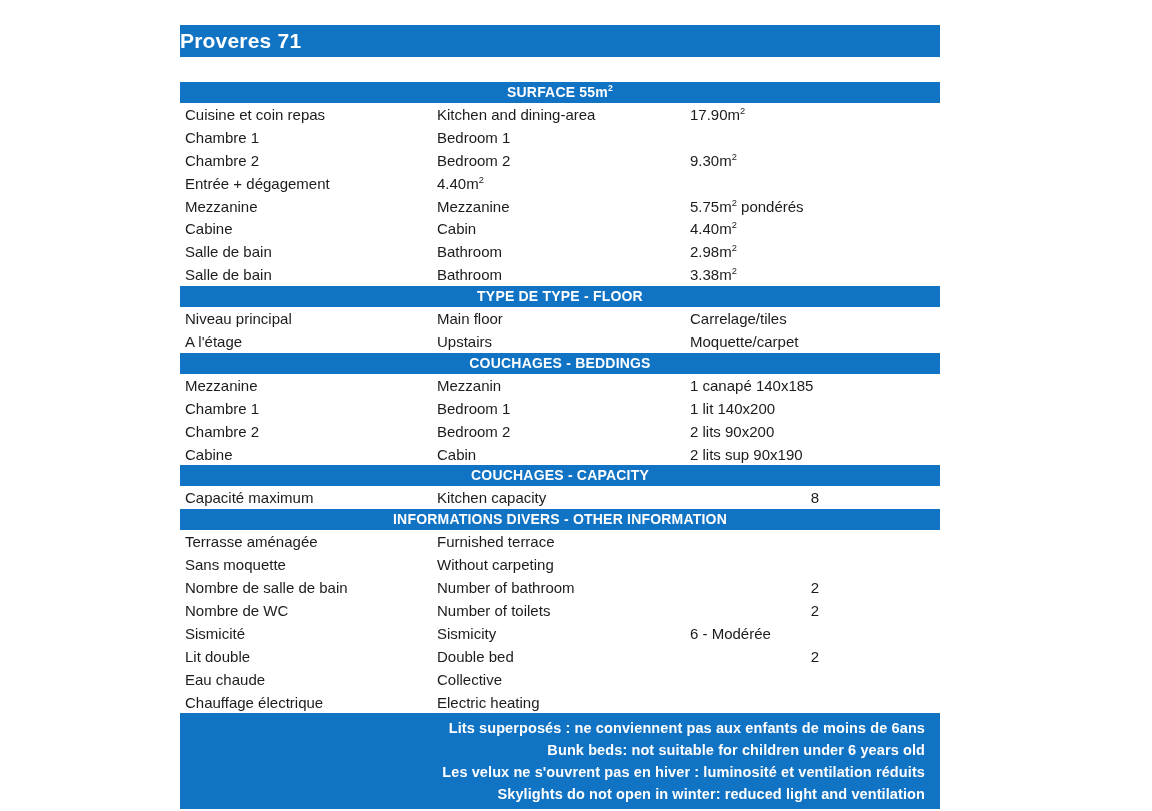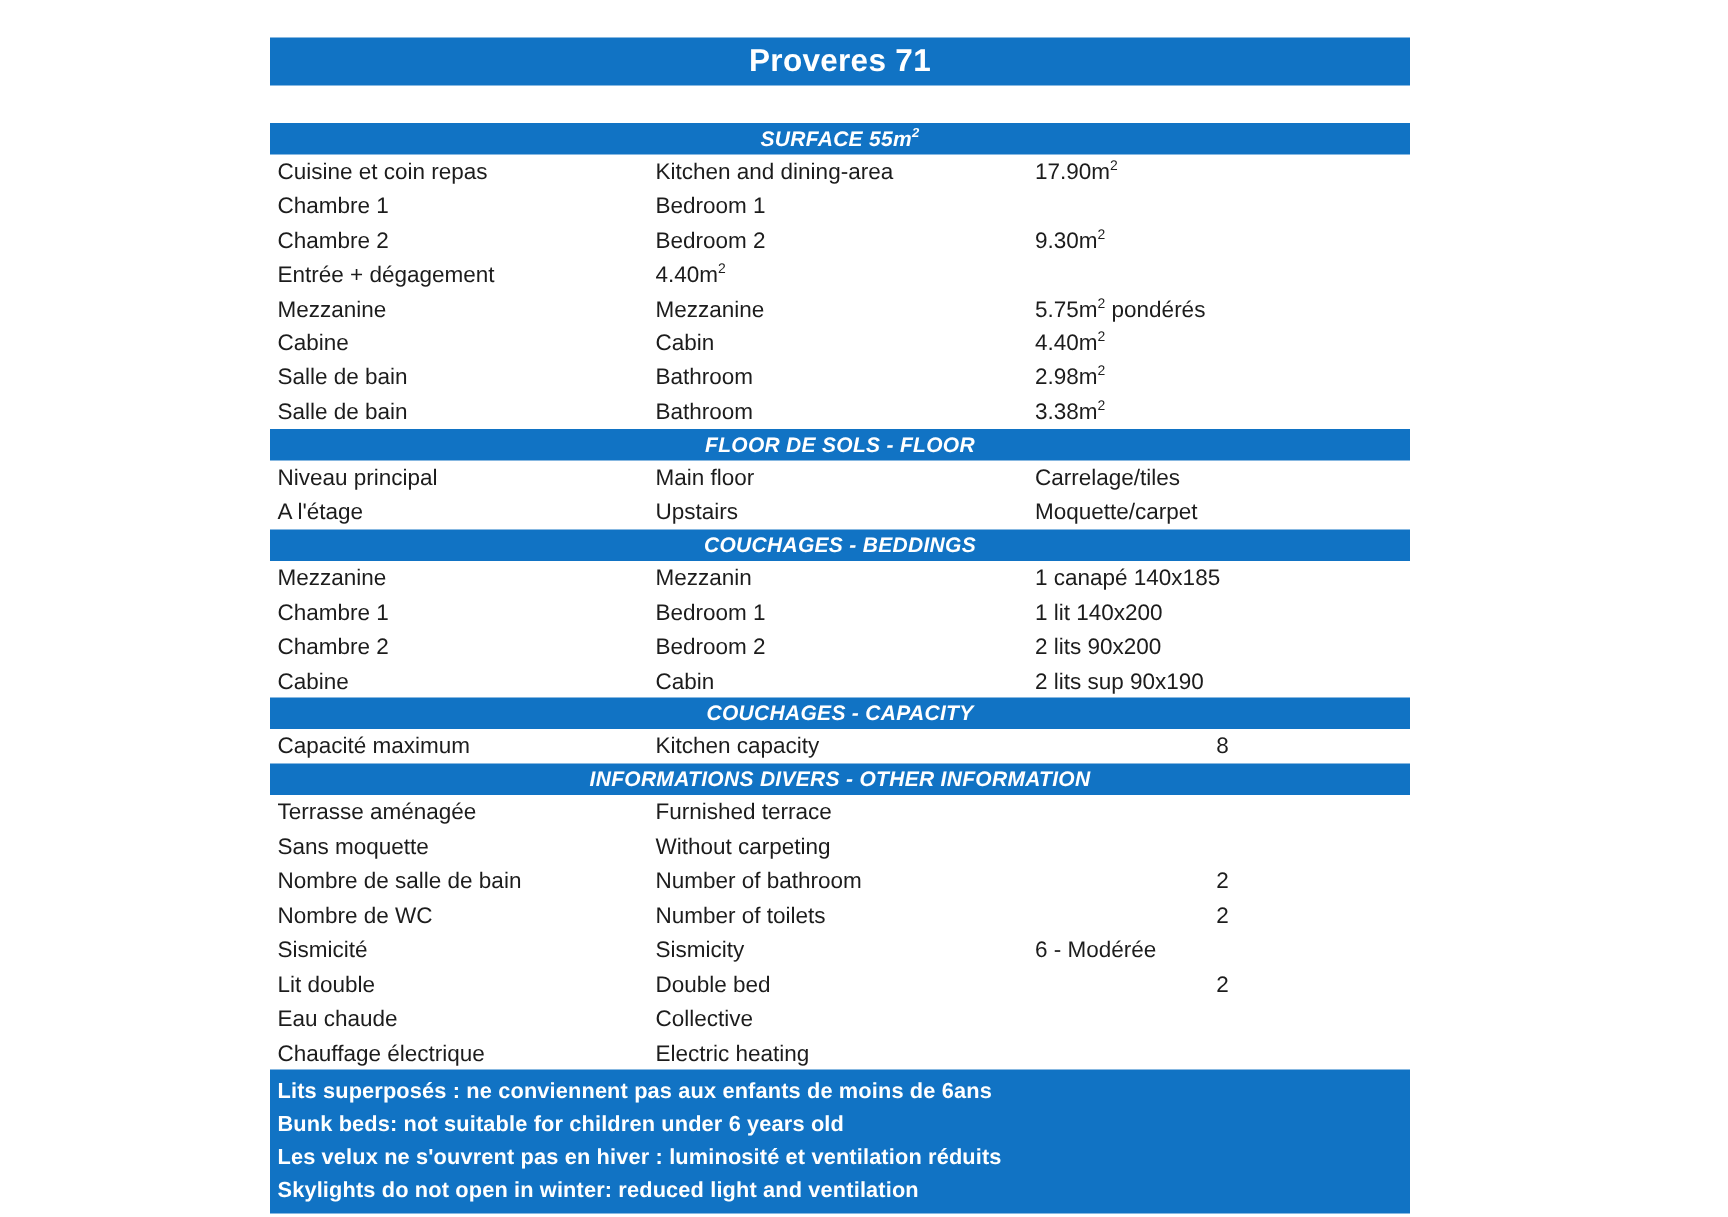--- a/index.html
+++ b/index.html
@@ -17,34 +17,33 @@
     top: 25px;
     width: 760px;
   }
   .title-banner {
     height: 32px;
     line-height: 32px;
     background: var(--banner, #1173c4);
     color: var(--banner-text, #ffffff);
     font-weight: bold;
     font-size: 21px;
-    text-align: center;
+    text-align: left;
     letter-spacing: 0.2px;
     margin-bottom: 25px;
   }
   .section-header {
     height: 21px;
     line-height: 21px;
     background: var(--banner, #1173c4);
     color: var(--banner-text, #ffffff);
     font-weight: bold;
     font-size: 14px;
     text-align: center;
     letter-spacing: 0.2px;
-    font-style: italic;
   }
   .row {
     display: grid;
     grid-template-columns: 257px 253px 250px;
     height: 22.9px;
     align-items: center;
     font-size: 15px;
     color: var(--body-text, #1c1c1c);
     white-space: nowrap;
   }
@@ -53,24 +52,24 @@
   .cell-val { }
   .cell-val.center { text-align: center; }
   sup {
     font-size: 62%;
     vertical-align: super;
     line-height: 0;
   }
   .footer-banner {
     background: var(--banner, #1173c4);
     color: var(--banner-text, #ffffff);
-    text-align: left;
+    text-align: right;
     font-weight: bold;
     font-size: 14.5px;
-    padding: 4px 5px;
+    padding: 4px 15px;
   }
   .footer-line {
     line-height: 22px;
     letter-spacing: 0.1px;
   }
 </style>
 </head>
 <body>
 
 <div class="sheet">
@@ -110,21 +109,21 @@
       <div class="row">
         <div class="cell-fr">Salle de bain</div>
         <div class="cell-en">Bathroom</div>
         <div class="cell-val">2.98m<sup>2</sup></div>
       </div>
       <div class="row">
         <div class="cell-fr">Salle de bain</div>
         <div class="cell-en">Bathroom</div>
         <div class="cell-val">3.38m<sup>2</sup></div>
       </div>
-      <div class="section-header">FLOOR DE SOLS - FLOOR</div>
+      <div class="section-header">TYPE DE TYPE - FLOOR</div>
       <div class="row">
         <div class="cell-fr">Niveau principal</div>
         <div class="cell-en">Main floor</div>
         <div class="cell-val">Carrelage/tiles</div>
       </div>
       <div class="row">
         <div class="cell-fr">A l'étage</div>
         <div class="cell-en">Upstairs</div>
         <div class="cell-val">Moquette/carpet</div>
       </div>

